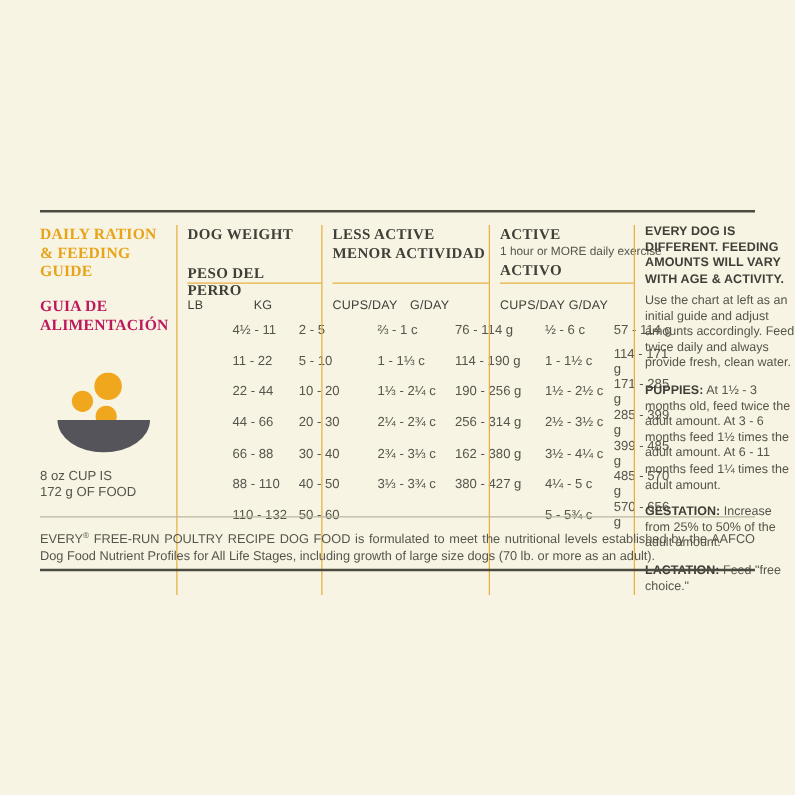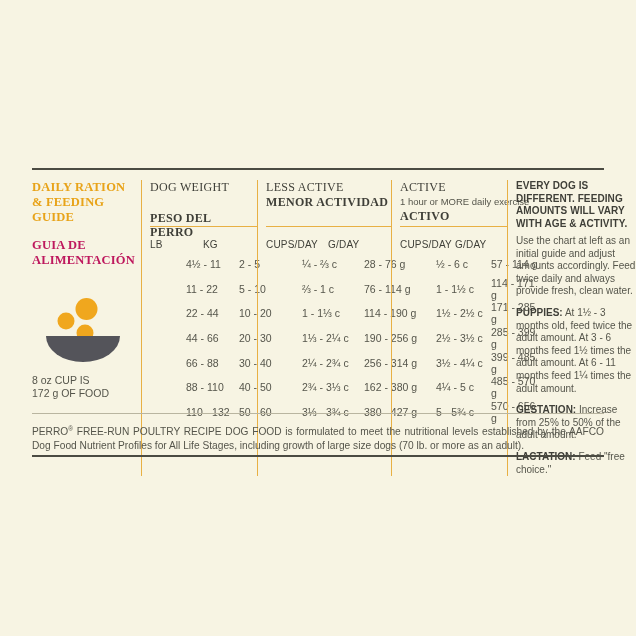--- a/index.html
+++ b/index.html
@@ -76,21 +76,21 @@
   .cup-note {
     margin-top: 8px;
     font-size: 10.5px;
     line-height: 13px;
     color: #55554b;
   }
 
   
   .hdr-main {
     font-family: "Liberation Serif", serif;
-    font-weight: normal;
+    font-weight: bold;
     font-size: 12px;
     color: #3f3f38;
     letter-spacing: .3px;
     line-height: 14px;
   }
   .hdr-sub-en {
     font-size: 9.5px;
     color: #55554b;
     line-height: 13px;
     margin-top: 1px;
@@ -277,24 +277,20 @@
           <div class="hdr-main">LESS ACTIVE</div>
           <div class="hdr-main2">MENOR ACTIVIDAD</div>
         </div>
         <div class="hrule"></div>
         <div class="subhdr">
           <span class="l-a">CUPS/DAY</span>
           <span class="l-b">G/DAY</span>
         </div>
         <div class="rows">
           <div class="row">
-            <span class="l-a">¼ - ⅔ c</span>
-            <span class="l-b">28 - 76 g</span>
-          </div>
-          <div class="row">
             <span class="l-a">⅔ - 1 c</span>
             <span class="l-b">76 - 114 g</span>
           </div>
           <div class="row">
             <span class="l-a">1 - 1⅓ c</span>
             <span class="l-b">114 - 190 g</span>
           </div>
           <div class="row">
             <span class="l-a">1⅓ - 2¼ c</span>
             <span class="l-b">190 - 256 g</span>
@@ -373,17 +369,17 @@
         <div class="note-para">
           <b>LACTATION:</b><span> Feed "free choice."</span>
         </div>
       </div>
 
     </div>
   </div>
 
   <div class="rule-thin"></div>
   <div class="footer">
-    <span>PERRO</span><sup>®</sup><span> FREE-RUN POULTRY RECIPE DOG FOOD is formulated to meet the nutritional levels established by the AAFCO Dog Food Nutrient Profiles for All Life Stages, including growth of large size dogs (70 lb. or more as an adult).</span>
+    <span>EVERY</span><sup>®</sup><span> FREE-RUN POULTRY RECIPE DOG FOOD is formulated to meet the nutritional levels established by the AAFCO Dog Food Nutrient Profiles for All Life Stages, including growth of large size dogs (70 lb. or more as an adult).</span>
   </div>
   <div class="rule-bottom"></div>
 
 </div>
 
 </body></html>

